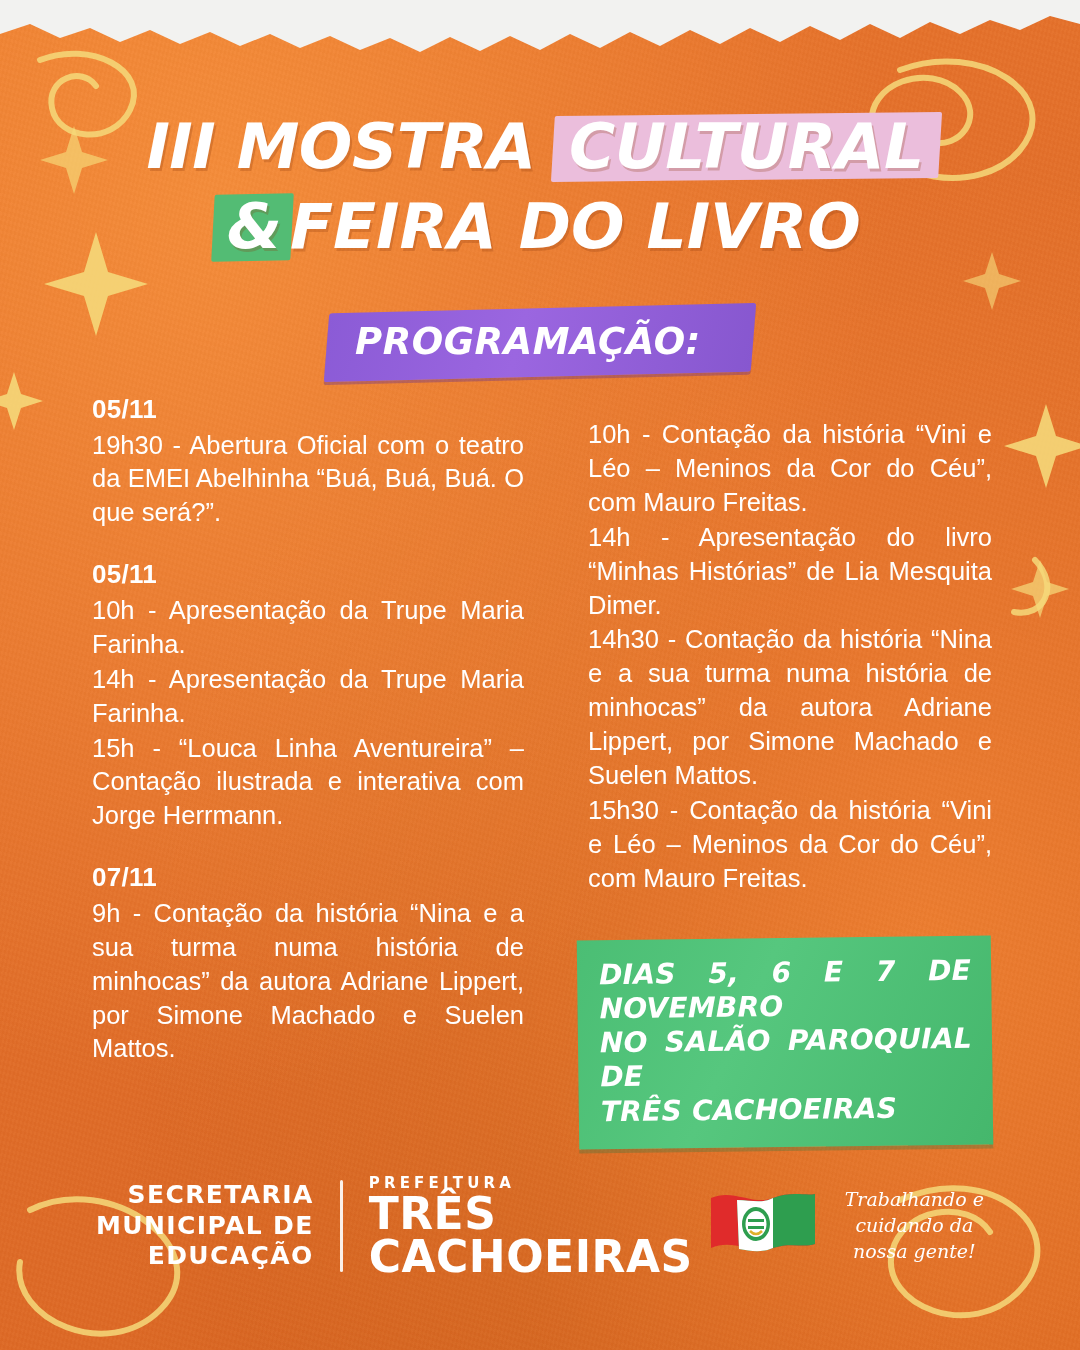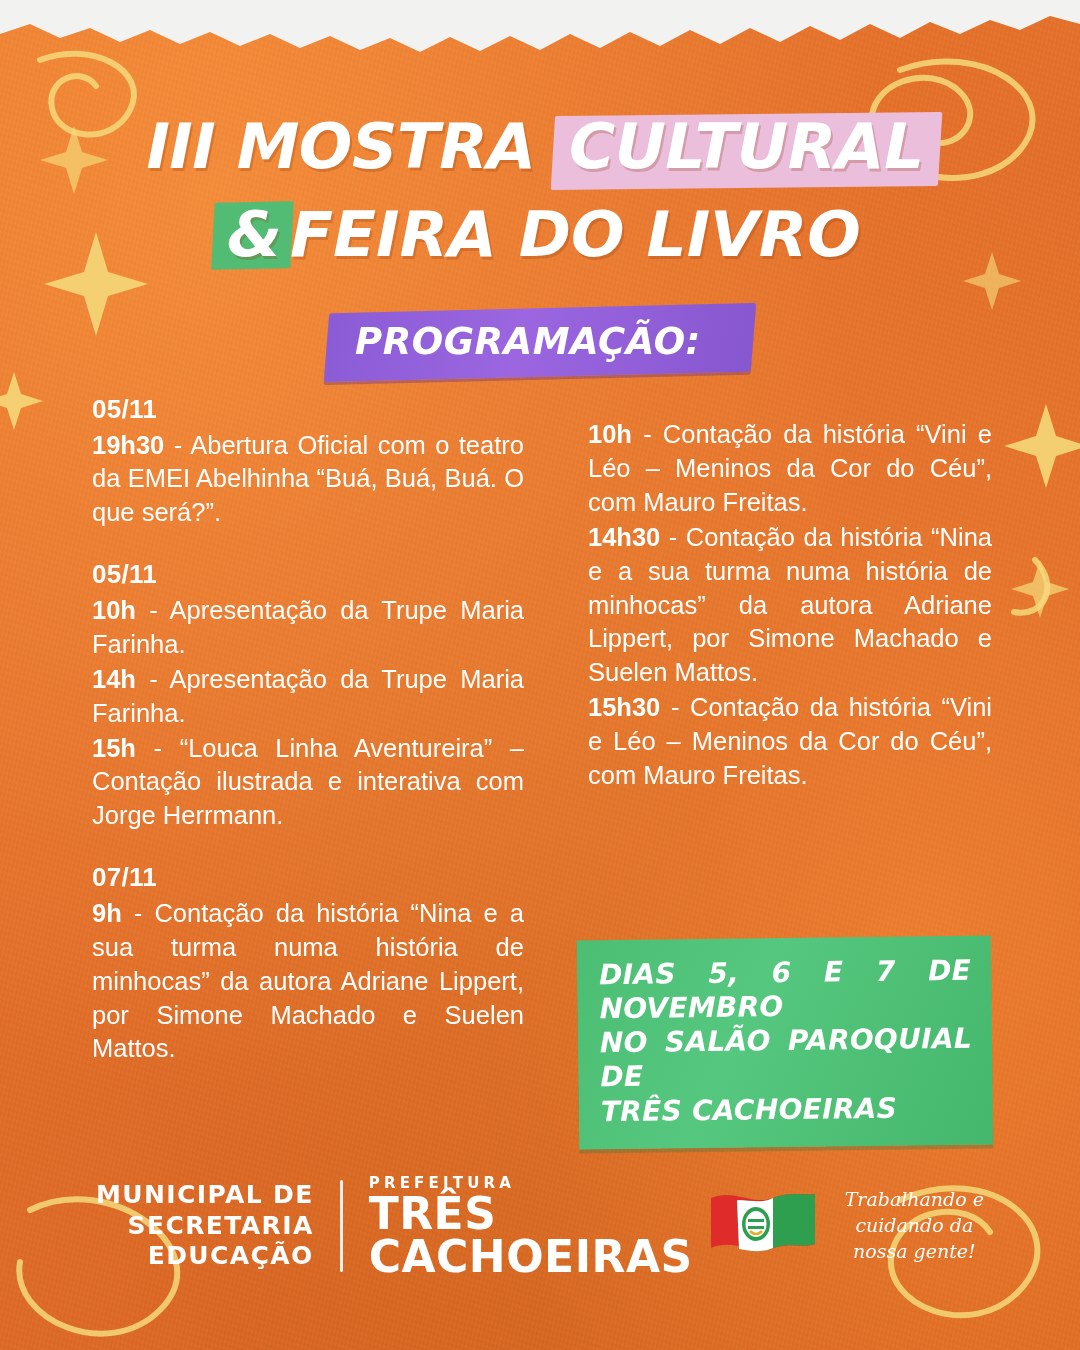--- a/index.html
+++ b/index.html
@@ -59,21 +59,21 @@
     font-size: 63px;
     letter-spacing: -0.5px;
     color: #ffffff;
     text-transform: uppercase;
     line-height: 1.05;
     text-shadow: 2px 3px 0 rgba(140,55,10,0.25);
   }
   .hl-pink {
     position: relative;
     display: inline-block;
-    padding: 2px 10px 8px 12px;
+    padding: 2px 10px 0 12px;
     color: #ffffff;
     z-index: 1;
   }
   .hl-pink::before {
     content: "";
     position: absolute;
     left: -4px; right: -6px; top: 2px; bottom: 0px;
     background: #EBBEDC;
     transform: skewX(-4deg) rotate(-0.6deg);
     z-index: -1;
@@ -152,21 +152,21 @@
   .col-left  { top: 392px; left: 92px;  width: 432px; }
   .col-right { top: 418px; left: 588px; width: 404px; }
 
   .day-head {
     font-weight: 700;
     font-size: 26px;
     margin-bottom: 2px;
     letter-spacing: 0.3px;
   }
   .entry { margin-bottom: 1px; }
-  .entry .time { font-weight: 700; }
+  .entry .time { font-weight: 400; }
   .block-gap { height: 26px; }
 
   
   .info-box {
     position: absolute;
     top: 938px; left: 578px;
     width: 414px;
     padding: 18px 20px 20px 22px;
     background: linear-gradient(115deg, #4BBE74 0%, #56C77E 40%, #45B76C 100%);
     transform: rotate(-0.7deg);
@@ -310,38 +310,41 @@
     <div class="entry">
       <span class="time">9h</span><span> - Contação da história “Nina e a sua turma numa história de minhocas” da autora Adriane Lippert, por Simone Machado e Suelen Mattos.</span>
     </div>
   </div>
 
   <div class="col col-right">
     <div class="entry">
       <span class="time">10h</span><span> - Contação da história “Vini e Léo – Meninos da Cor do Céu”, com Mauro Freitas.</span>
     </div>
     <div class="entry">
+      <span class="time">14h</span><span> - Apresentação do livro “Minhas Histórias” de Lia Mesquita Dimer.</span>
+    </div>
+    <div class="entry">
       <span class="time">14h30</span><span> - Contação da história “Nina e a sua turma numa história de minhocas” da autora Adriane Lippert, por Simone Machado e Suelen Mattos.</span>
     </div>
     <div class="entry">
       <span class="time">15h30</span><span> - Contação da história “Vini e Léo – Meninos da Cor do Céu”, com Mauro Freitas.</span>
     </div>
   </div>
 
   <div class="info-box">
     <p>DIAS 5, 6 E 7 DE NOVEMBRO</p>
     <p>NO SALÃO PAROQUIAL DE</p>
     <p>TRÊS CACHOEIRAS</p>
   </div>
 
   <div class="footer">
 
     <div class="sec-edu">
+      <div>SECRETARIA</div>
       <div>MUNICIPAL DE</div>
-      <div>SECRETARIA</div>
       <div>EDUCAÇÃO</div>
     </div>
 
     <div class="divider"></div>
 
     <div class="pref">
       <div class="pref-text">
         <div class="pref-small">PREFEITURA</div>
         <div class="pref-big">TRÊS</div>
         <div class="pref-big second">CACHOEIRAS</div>

